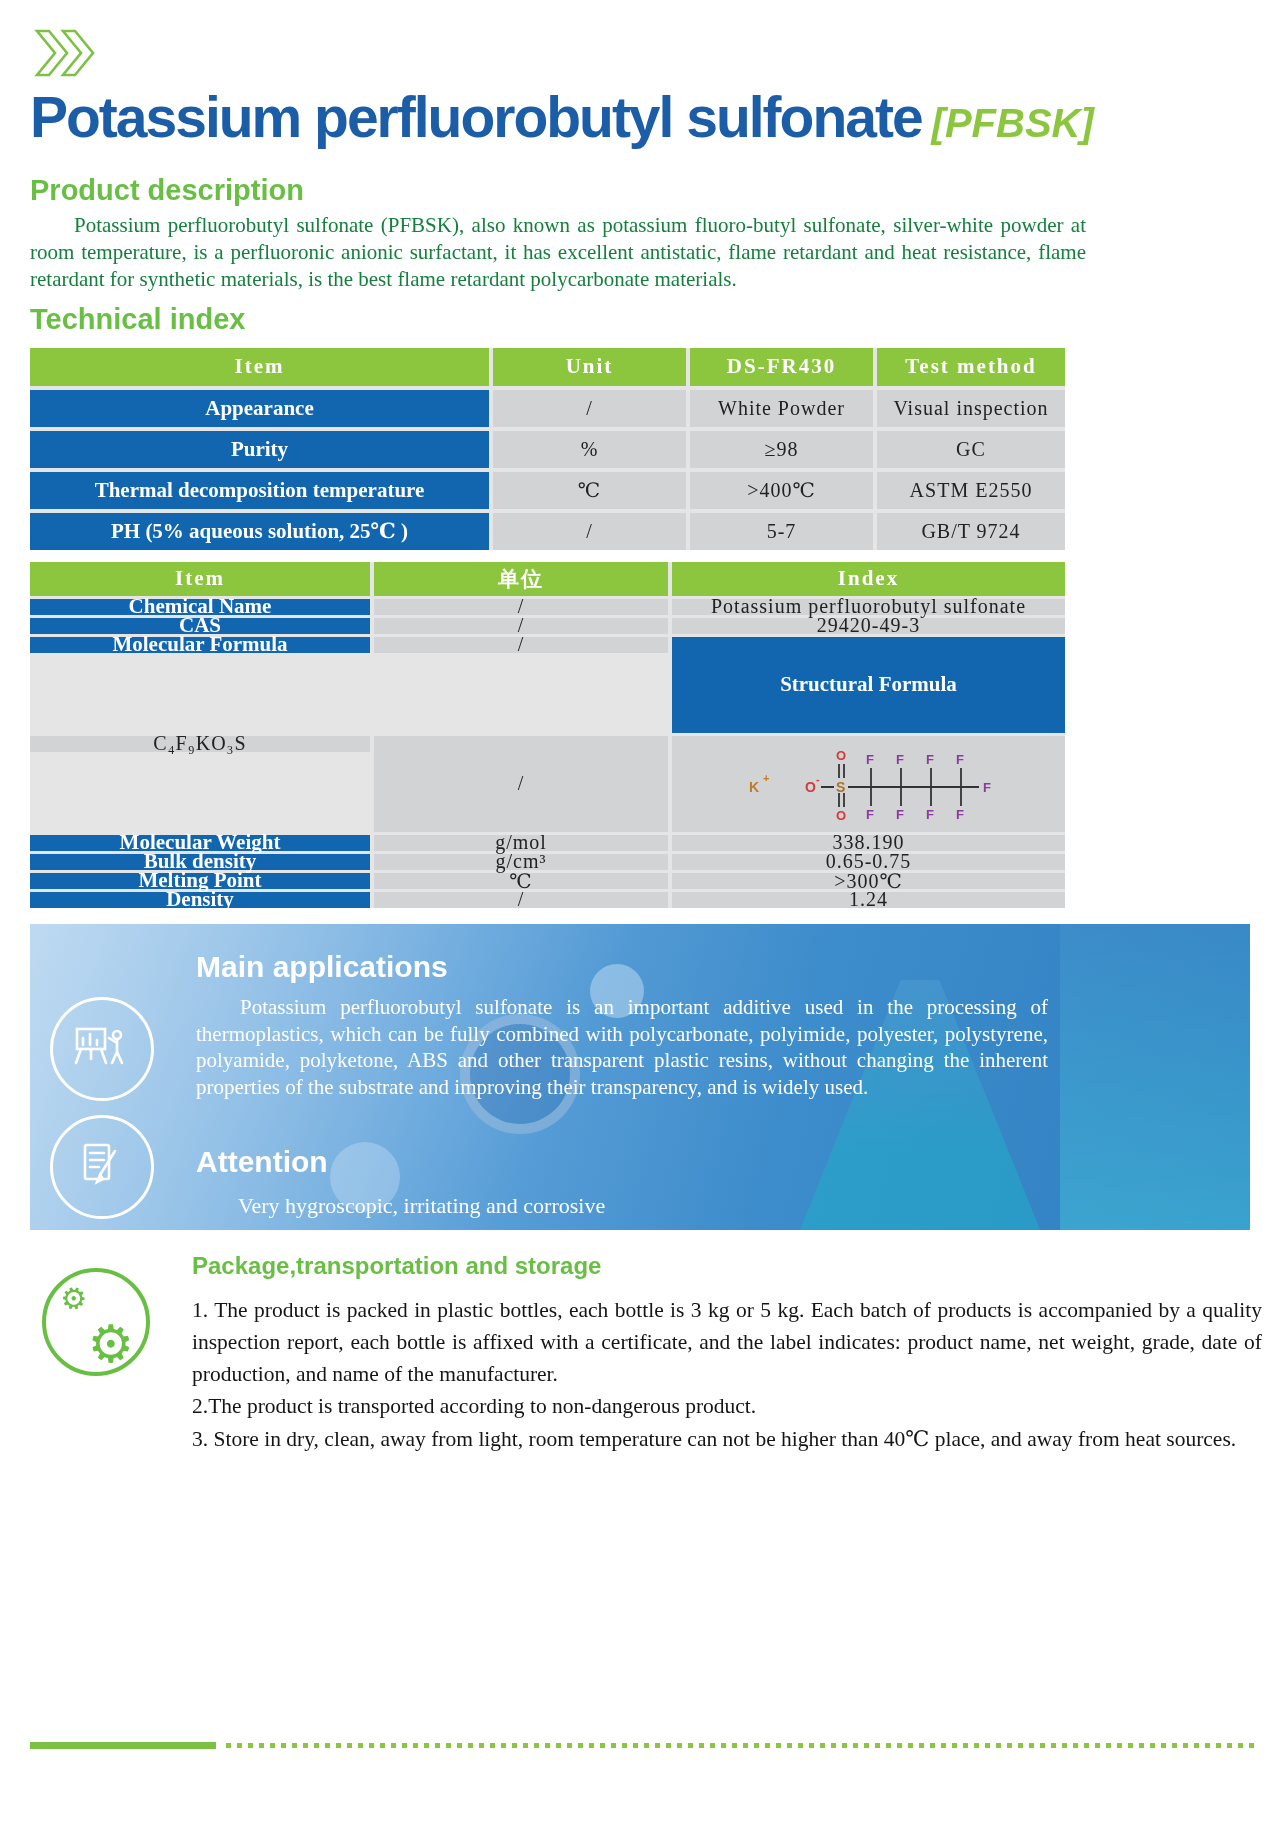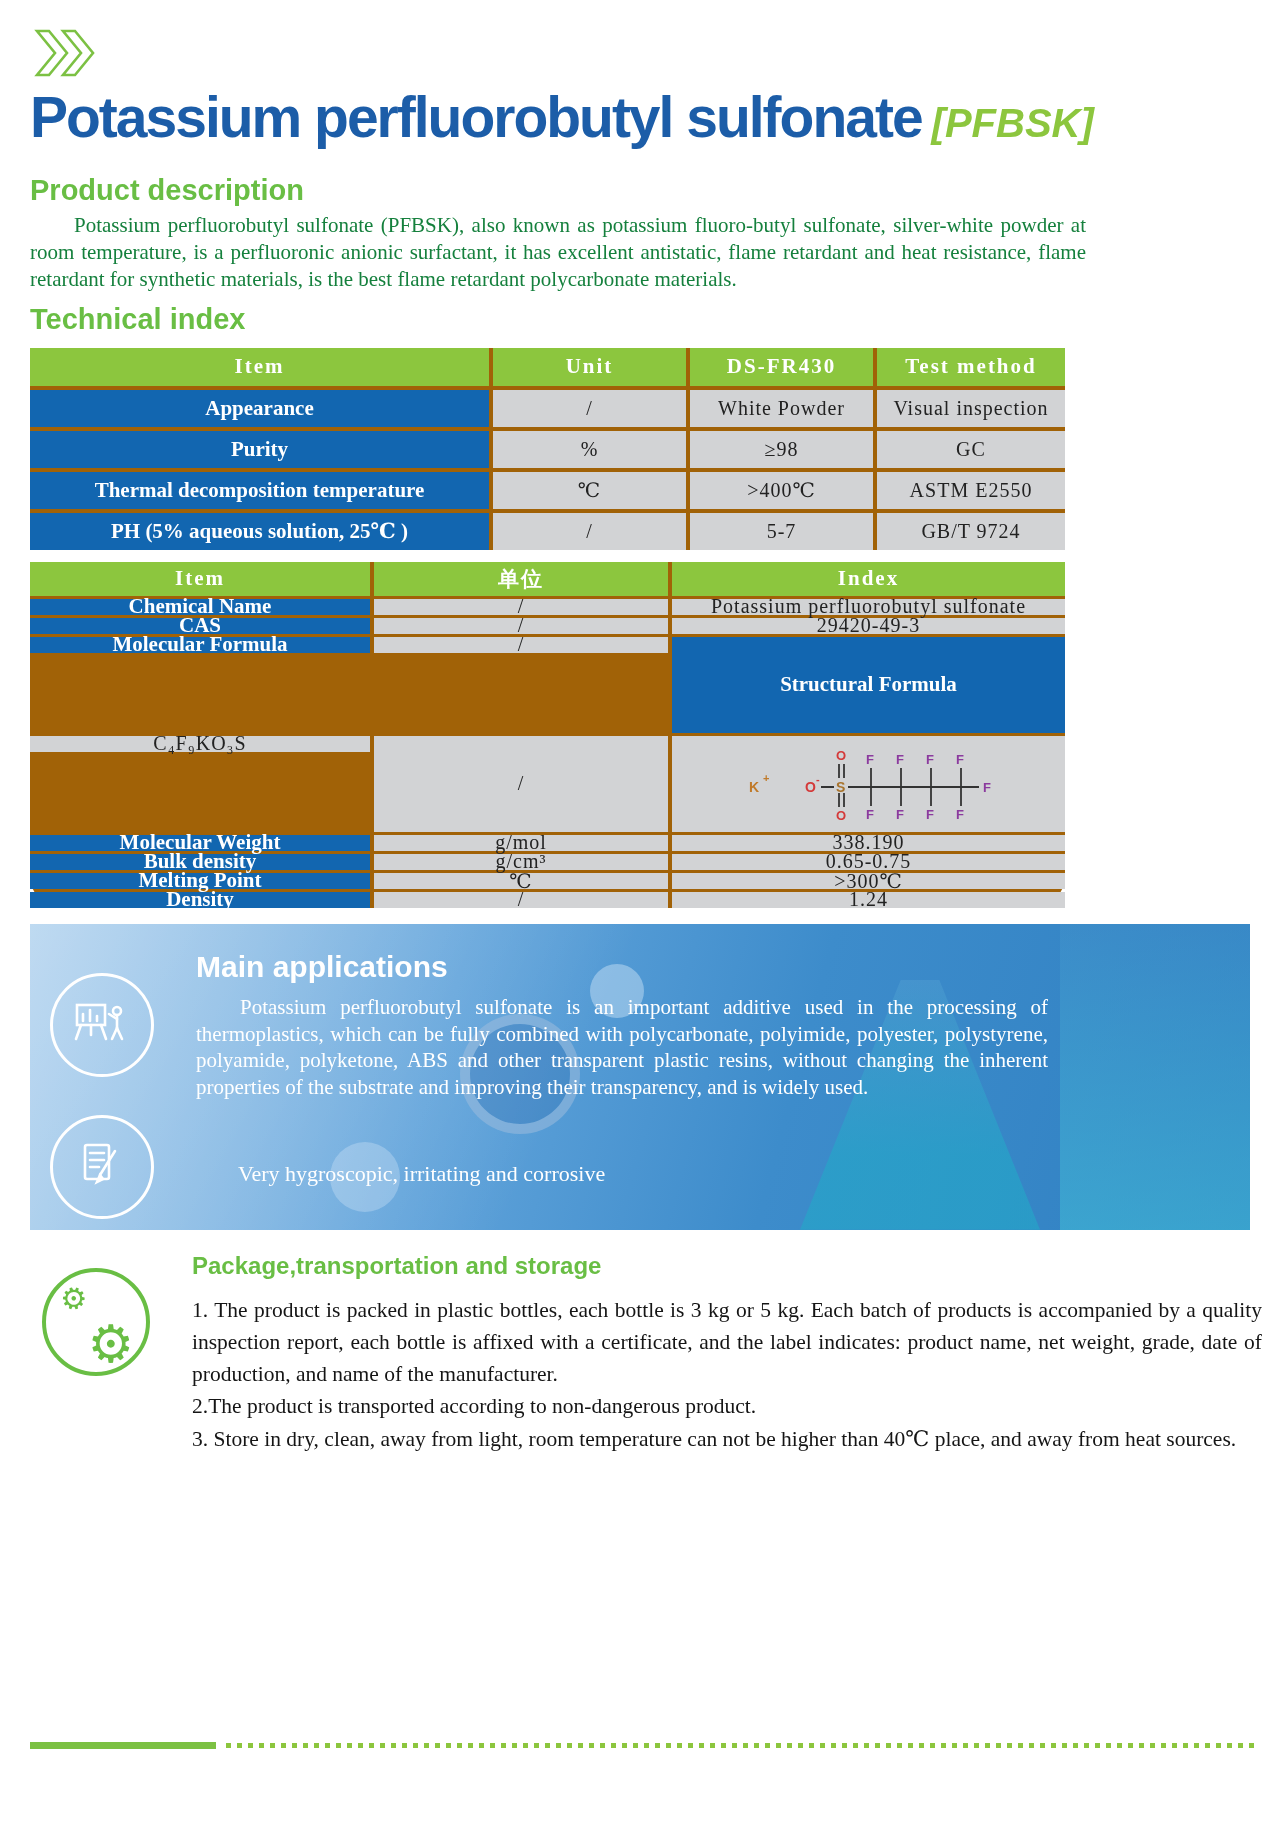--- a/index.html
+++ b/index.html
@@ -41,21 +41,21 @@
     font-family:"Liberation Sans","DejaVu Sans",sans-serif;
     font-size:29px;font-weight:700;color:var(--green-head);
     margin-top:24px;letter-spacing:0px;
   }
   .para{
     width:1056px;font-size:21px;line-height:1.28;text-align:justify;
     text-indent:44px;margin-top:5px;color:#15803d;
   }
 
   
-  .tbl{display:grid;background:#a16207;column-gap:4px;row-gap:4px;margin-top:12px;border-radius:32px;}
+  .tbl{display:grid;background:#e5e5e5;column-gap:4px;row-gap:4px;margin-top:12px;}
   .t1{grid-template-columns:459px 193px 183px 188px;width:1035px;}
   .t2{grid-template-columns:340px 294px 393px;width:1035px;row-gap:3px;}
   .cell{display:flex;align-items:center;justify-content:center;text-align:center;}
   .ch{background:var(--green);color:#fff;font-weight:700;font-size:21px;letter-spacing:2px;height:38px;}
   .cb{background:var(--blue);color:#fff;font-weight:700;font-size:21px;height:37px;}
   .cg{background:var(--gray-cell);color:#222;font-size:20px;letter-spacing:1px;height:37px;}
   .t2 .ch{height:34px;}
   .t2 .cb,.t2 .cg{height:16px;}
   .t2 .tall{height:96px;}
 
@@ -75,21 +75,21 @@
     clip-path:polygon(42% 0,58% 0,100% 100%,0 100%);}
   .banner .flask2{position:absolute;right:0;top:0;width:190px;height:100%;
     background:linear-gradient(180deg,rgba(70,150,205,.35),rgba(66,190,215,.55));}
   .banner .mol1{position:absolute;left:430px;top:90px;width:120px;height:120px;border-radius:50%;
     background:rgba(40,100,170,.28);border:10px solid rgba(220,235,250,.35);}
   .banner .mol2{position:absolute;left:560px;top:40px;width:54px;height:54px;border-radius:50%;
     background:rgba(225,240,252,.4);}
   .banner .mol3{position:absolute;left:300px;bottom:18px;width:70px;height:70px;border-radius:50%;
     background:rgba(225,240,252,.30);}
   .banner-inner{position:relative;z-index:2;padding:26px 36px 0 20px;}
-  .banner-row{display:flex;align-items:center;}
+  .banner-row{display:flex;align-items:flex-end;}
   .circle-icon{
     flex:0 0 auto;width:104px;height:104px;border-radius:50%;
     border:3px solid #ffffff;display:flex;align-items:center;justify-content:center;
   }
   .banner-col{margin-left:42px;}
   .banner-head{font-family:"Liberation Sans","DejaVu Sans",sans-serif;font-size:30px;font-weight:700;color:#fff;}
   .banner-para{width:852px;font-size:21px;line-height:1.28;text-align:justify;text-indent:44px;margin-top:10px;color:#fff;}
   .attention-row{margin-top:14px;}
   .attention-body{font-size:22px;margin-top:14px;padding-left:42px;color:#fff;}
 
@@ -272,20 +272,21 @@
             <svg width="58" height="56" viewBox="0 0 58 56" fill="none" stroke="#ffffff" stroke-width="2.6" stroke-linecap="round">
               <rect x="12" y="6" width="24" height="34" rx="2"></rect>
               <line x1="17" y1="14" x2="31" y2="14"></line>
               <line x1="17" y1="21" x2="31" y2="21"></line>
               <line x1="17" y1="28" x2="26" y2="28"></line>
               <line x1="42" y1="12" x2="27" y2="36"></line>
               <path d="M27 36 l-3 7 6 -3 z" fill="#ffffff"></path>
             </svg>
           </div>
           <div class="banner-col">
+            <div class="banner-head">Attention</div>
             <div class="attention-body">Very hygroscopic, irritating and corrosive</div>
           </div>
         </div>
       </div>
     </div>
 
     <div class="package">
       <div class="pkg-icon">
         <span class="gear-big">⚙</span>
         <span class="gear-small">⚙</span>

